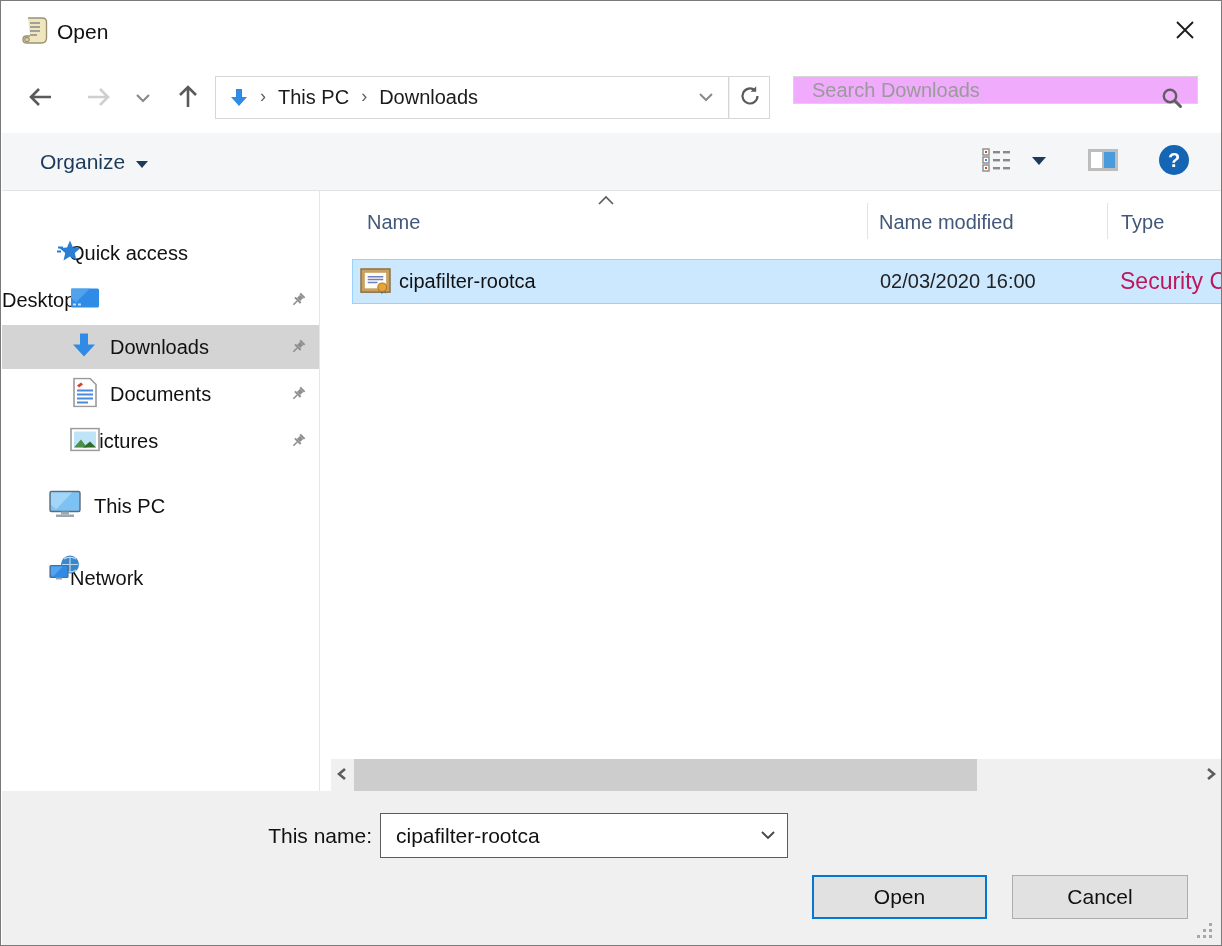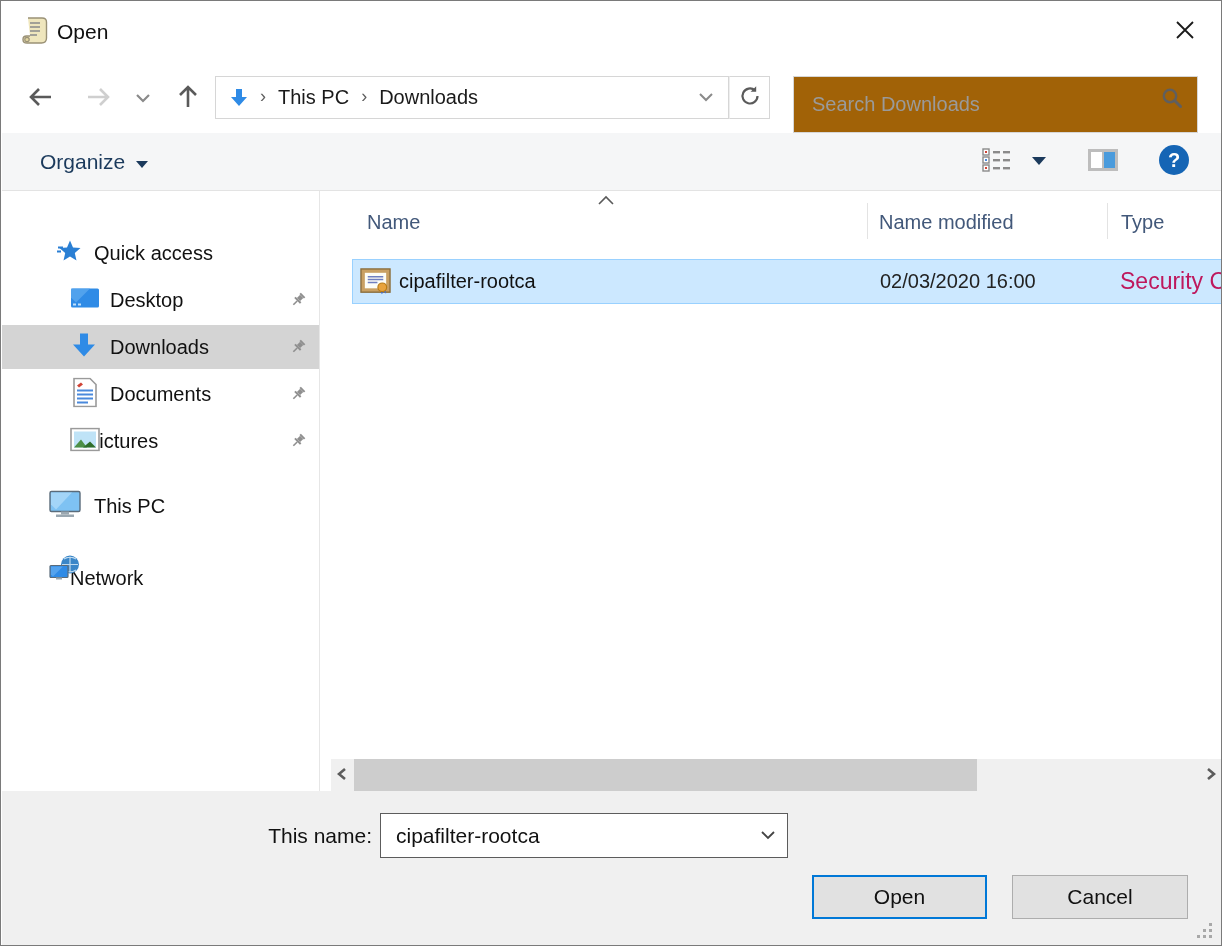--- a/index.html
+++ b/index.html
@@ -28,21 +28,21 @@
   }
   .addr-icon { width:22px; height:22px; margin-left:12px; flex:0 0 auto; }
   .crumb-sep { color:#5f5f5f; font-size:18px; padding:0 10px; transform:translateY(-1px); }
   .crumb { background:transparent; border:none; font-size:20px; color:#1a1a1a; cursor:pointer; font-family:inherit; padding:0 2px; }
   .addr-dd { position:absolute; right:4px; top:0; height:41px; width:36px; background:transparent; border:none; display:flex; align-items:center; justify-content:center; cursor:pointer; }
   .refresh-btn {
     position:absolute; left:728px; top:13px; width:41px; height:43px;
     border:1px solid #d6d6d6; border-left:1px solid #eee; background:#fff;
     display:flex; align-items:center; justify-content:center; cursor:pointer;
   }
-  .searchbox { position:absolute; left:792px; top:13px; width:405px; height:57px; border:1px solid #d6d6d6; background:#a16207; }
+  .searchbox { position:absolute; left:792px; top:13px; width:405px; height:28px; border:1px solid #d6d6d6; background:#f0abfc; }
   .searchbox input {
     position:absolute; left:0; top:0; width:100%; height:100%; border:none; outline:none;
     padding:0 48px 0 18px; font-size:20px; font-family:inherit; color:#1a1a1a; background:transparent;
   }
   .searchbox input::placeholder { color:#9a9a9a; opacity:1; }
   .search-icon { position:absolute; right:14px; top:10px; width:22px; height:22px; }
 
   
   .toolbar { position:absolute; left:1px; top:132px; width:1220px; height:58px; background:#f5f6f7; border-bottom:1px solid #e3e3e3; }
   .tb-btn { position:absolute; top:0; height:57px; border:none; background:transparent; display:flex; align-items:center; gap:10px; font-size:21px; color:#1b3a5c; cursor:pointer; font-family:inherit; padding:0 12px; }
@@ -256,33 +256,33 @@
   <div class="content">
     <div class="sidebar">
 
       <button class="side-row" style="top:40px;">
         <span class="side-ico" style="left:54px;">
           <svg width="26" height="26" viewBox="0 0 26 26">
             <path d="M14 2 l3 7 7.5 .6 -5.7 5 1.7 7.4 -6.5 -4 -6.5 4 1.7 -7.4 -5.7 -5 7.5 -.6 z" fill="#2a7fd4"></path>
             <path d="M2 9 h5 M1 13 h4" stroke="#2a7fd4" stroke-width="2"></path>
           </svg>
         </span>
-        <span class="side-label" style="padding-left:92px;">Quick access</span>
+        <span class="side-label" style="padding-left:67px;">Quick access</span>
       </button>
 
       <button class="side-row" style="top:87px;">
         <span class="side-ico" style="left:68px;">
           <svg width="30" height="24" viewBox="0 0 30 24">
             <rect x="1" y="2" width="28" height="19" rx="1.5" fill="#2f8be6"></rect>
             <path d="M1 2 L20 2 L6 16 L1 11 z" fill="#5aa7ef" opacity="0.8"></path>
             <rect x="3" y="17" width="3" height="2" fill="#bfe0fb"></rect>
               <rect x="8" y="17" width="3" height="2" fill="#bfe0fb"></rect>
           </svg>
         </span>
-        <span class="side-label" style="padding-left:108px;text-align:center;">Desktop</span>
+        <span class="side-label" style="text-align:center;">Desktop</span>
         <span class="pin">
           <svg width="18" height="18" viewBox="0 0 20 20">
               <g transform="rotate(45 10 10)" fill="#8f8f8f">
                 <rect x="6.5" y="2" width="7" height="2.2"></rect>
                 <rect x="7.5" y="4.2" width="5" height="5"></rect>
                 <rect x="5.5" y="9.2" width="9" height="2.2"></rect>
                 <rect x="9.2" y="11.4" width="1.8" height="6"></rect>
               </g>
             </svg>
         </span>

